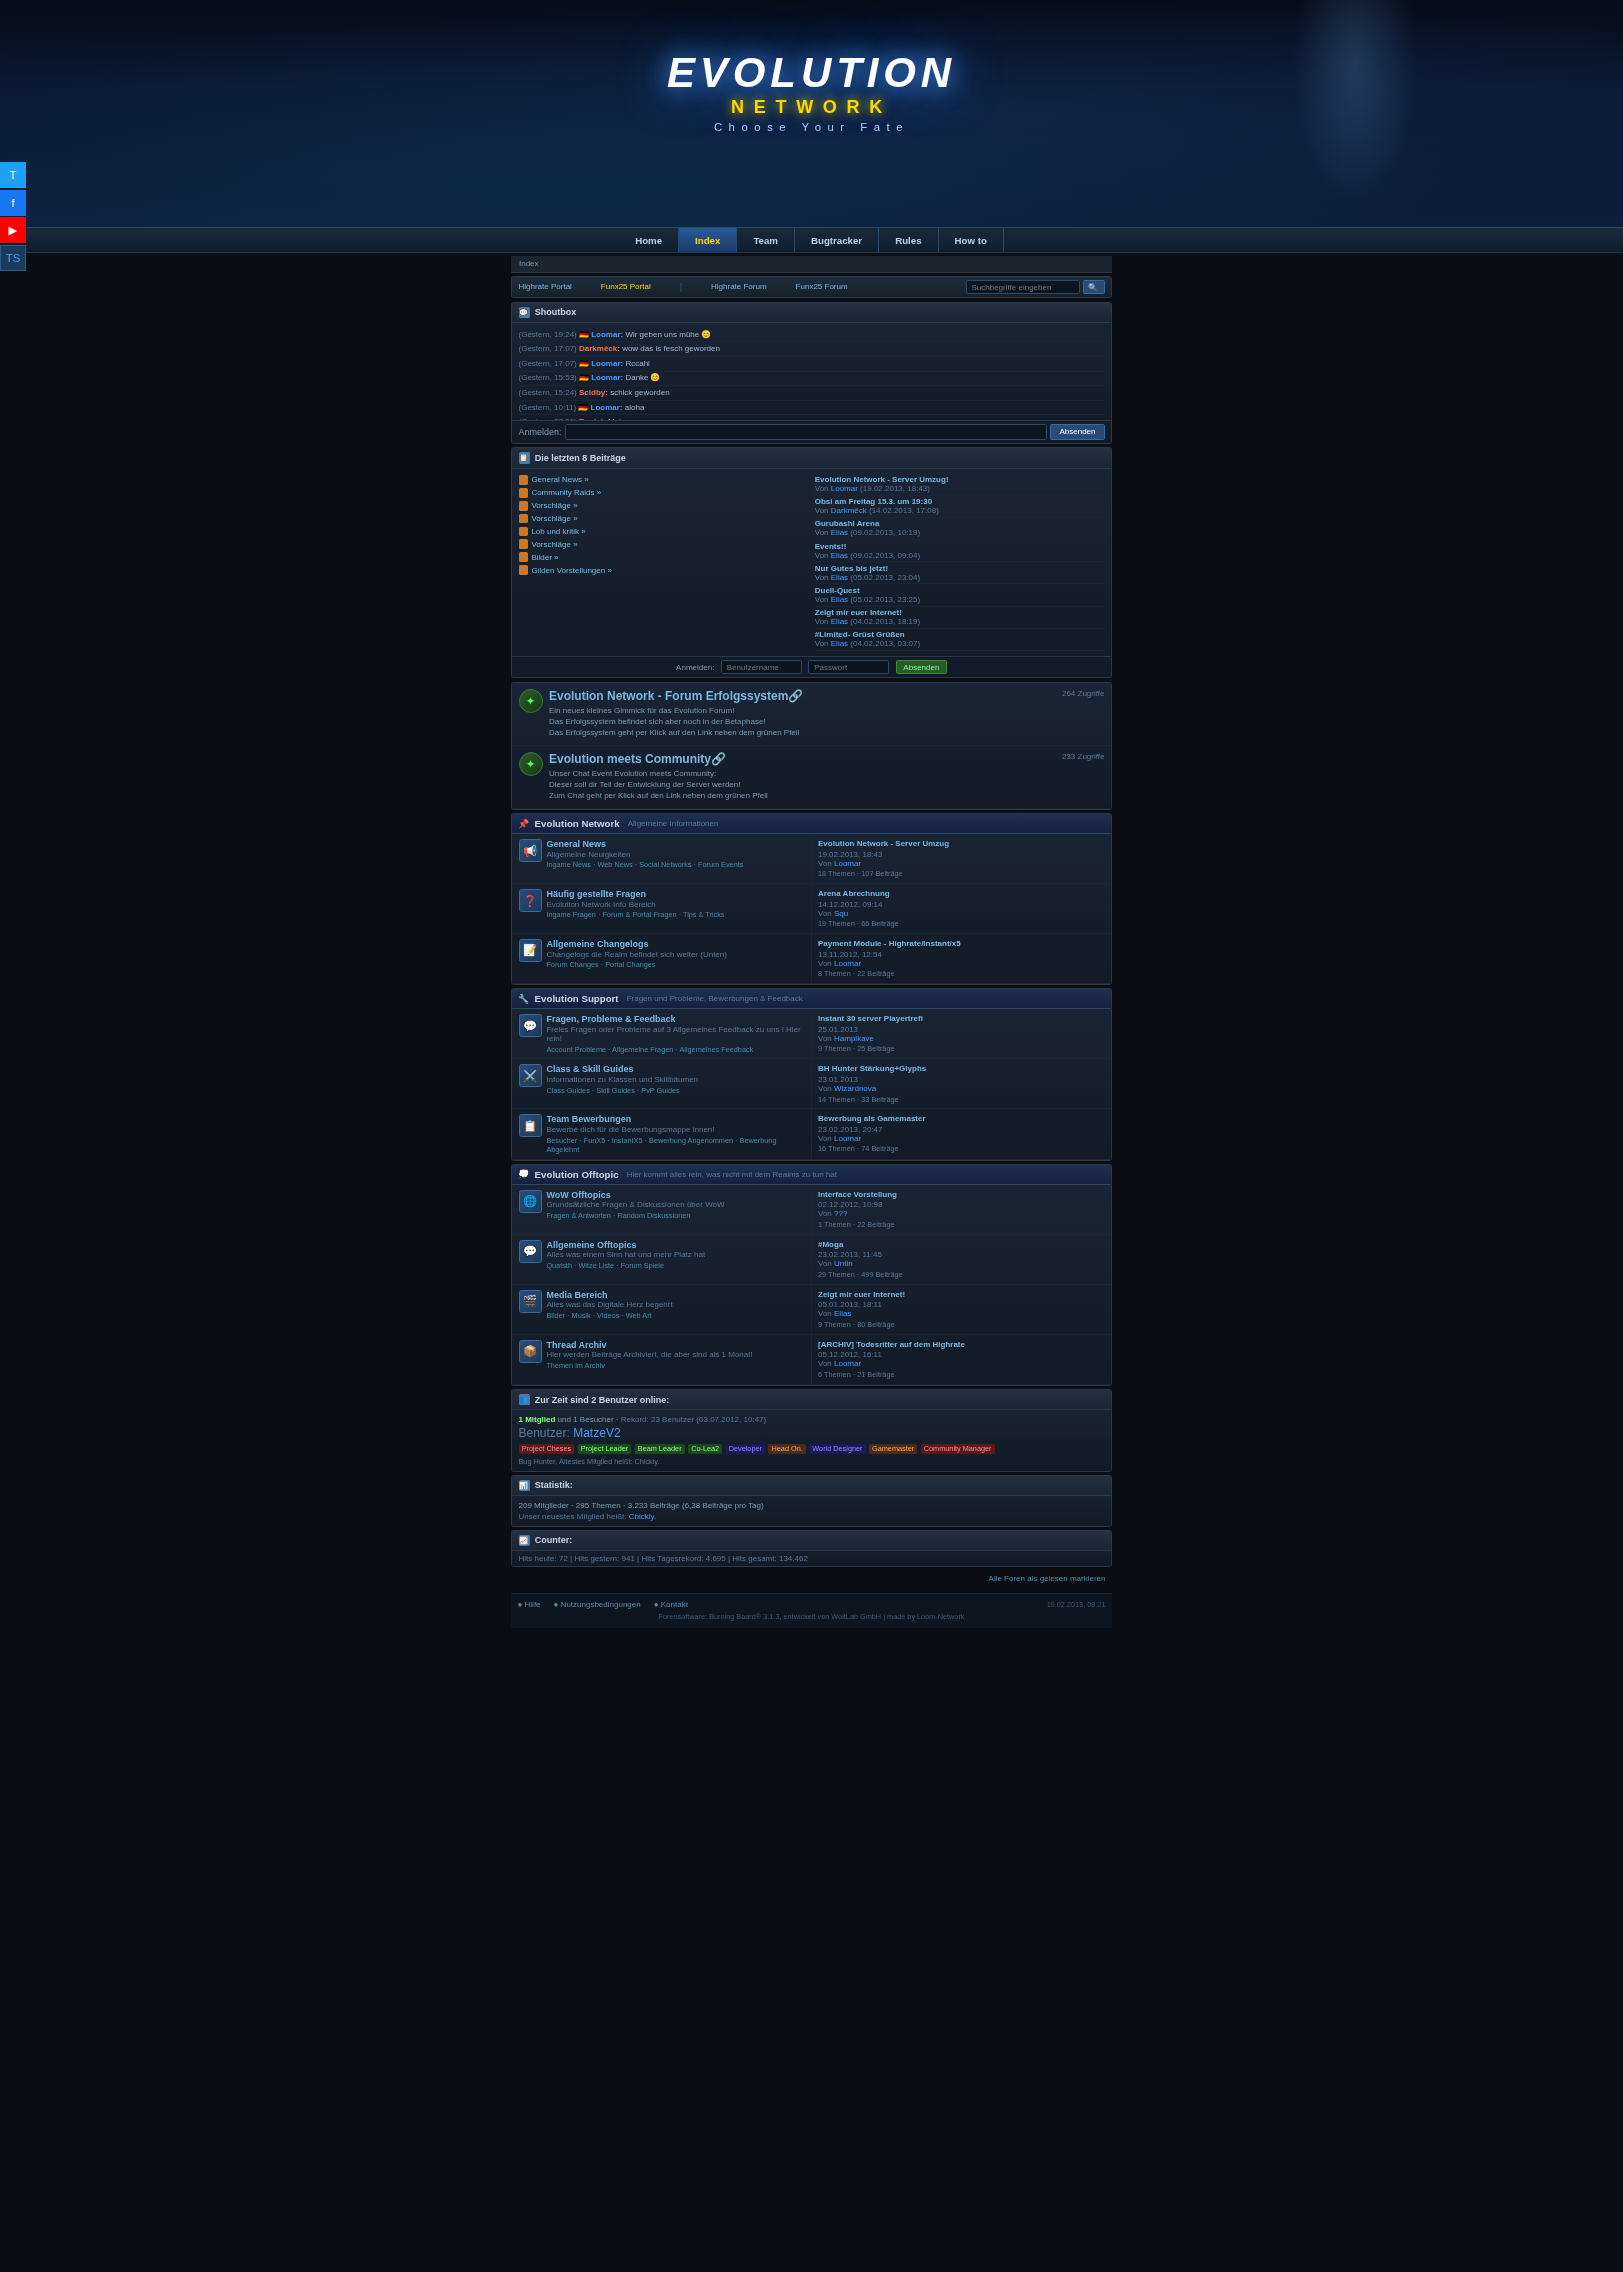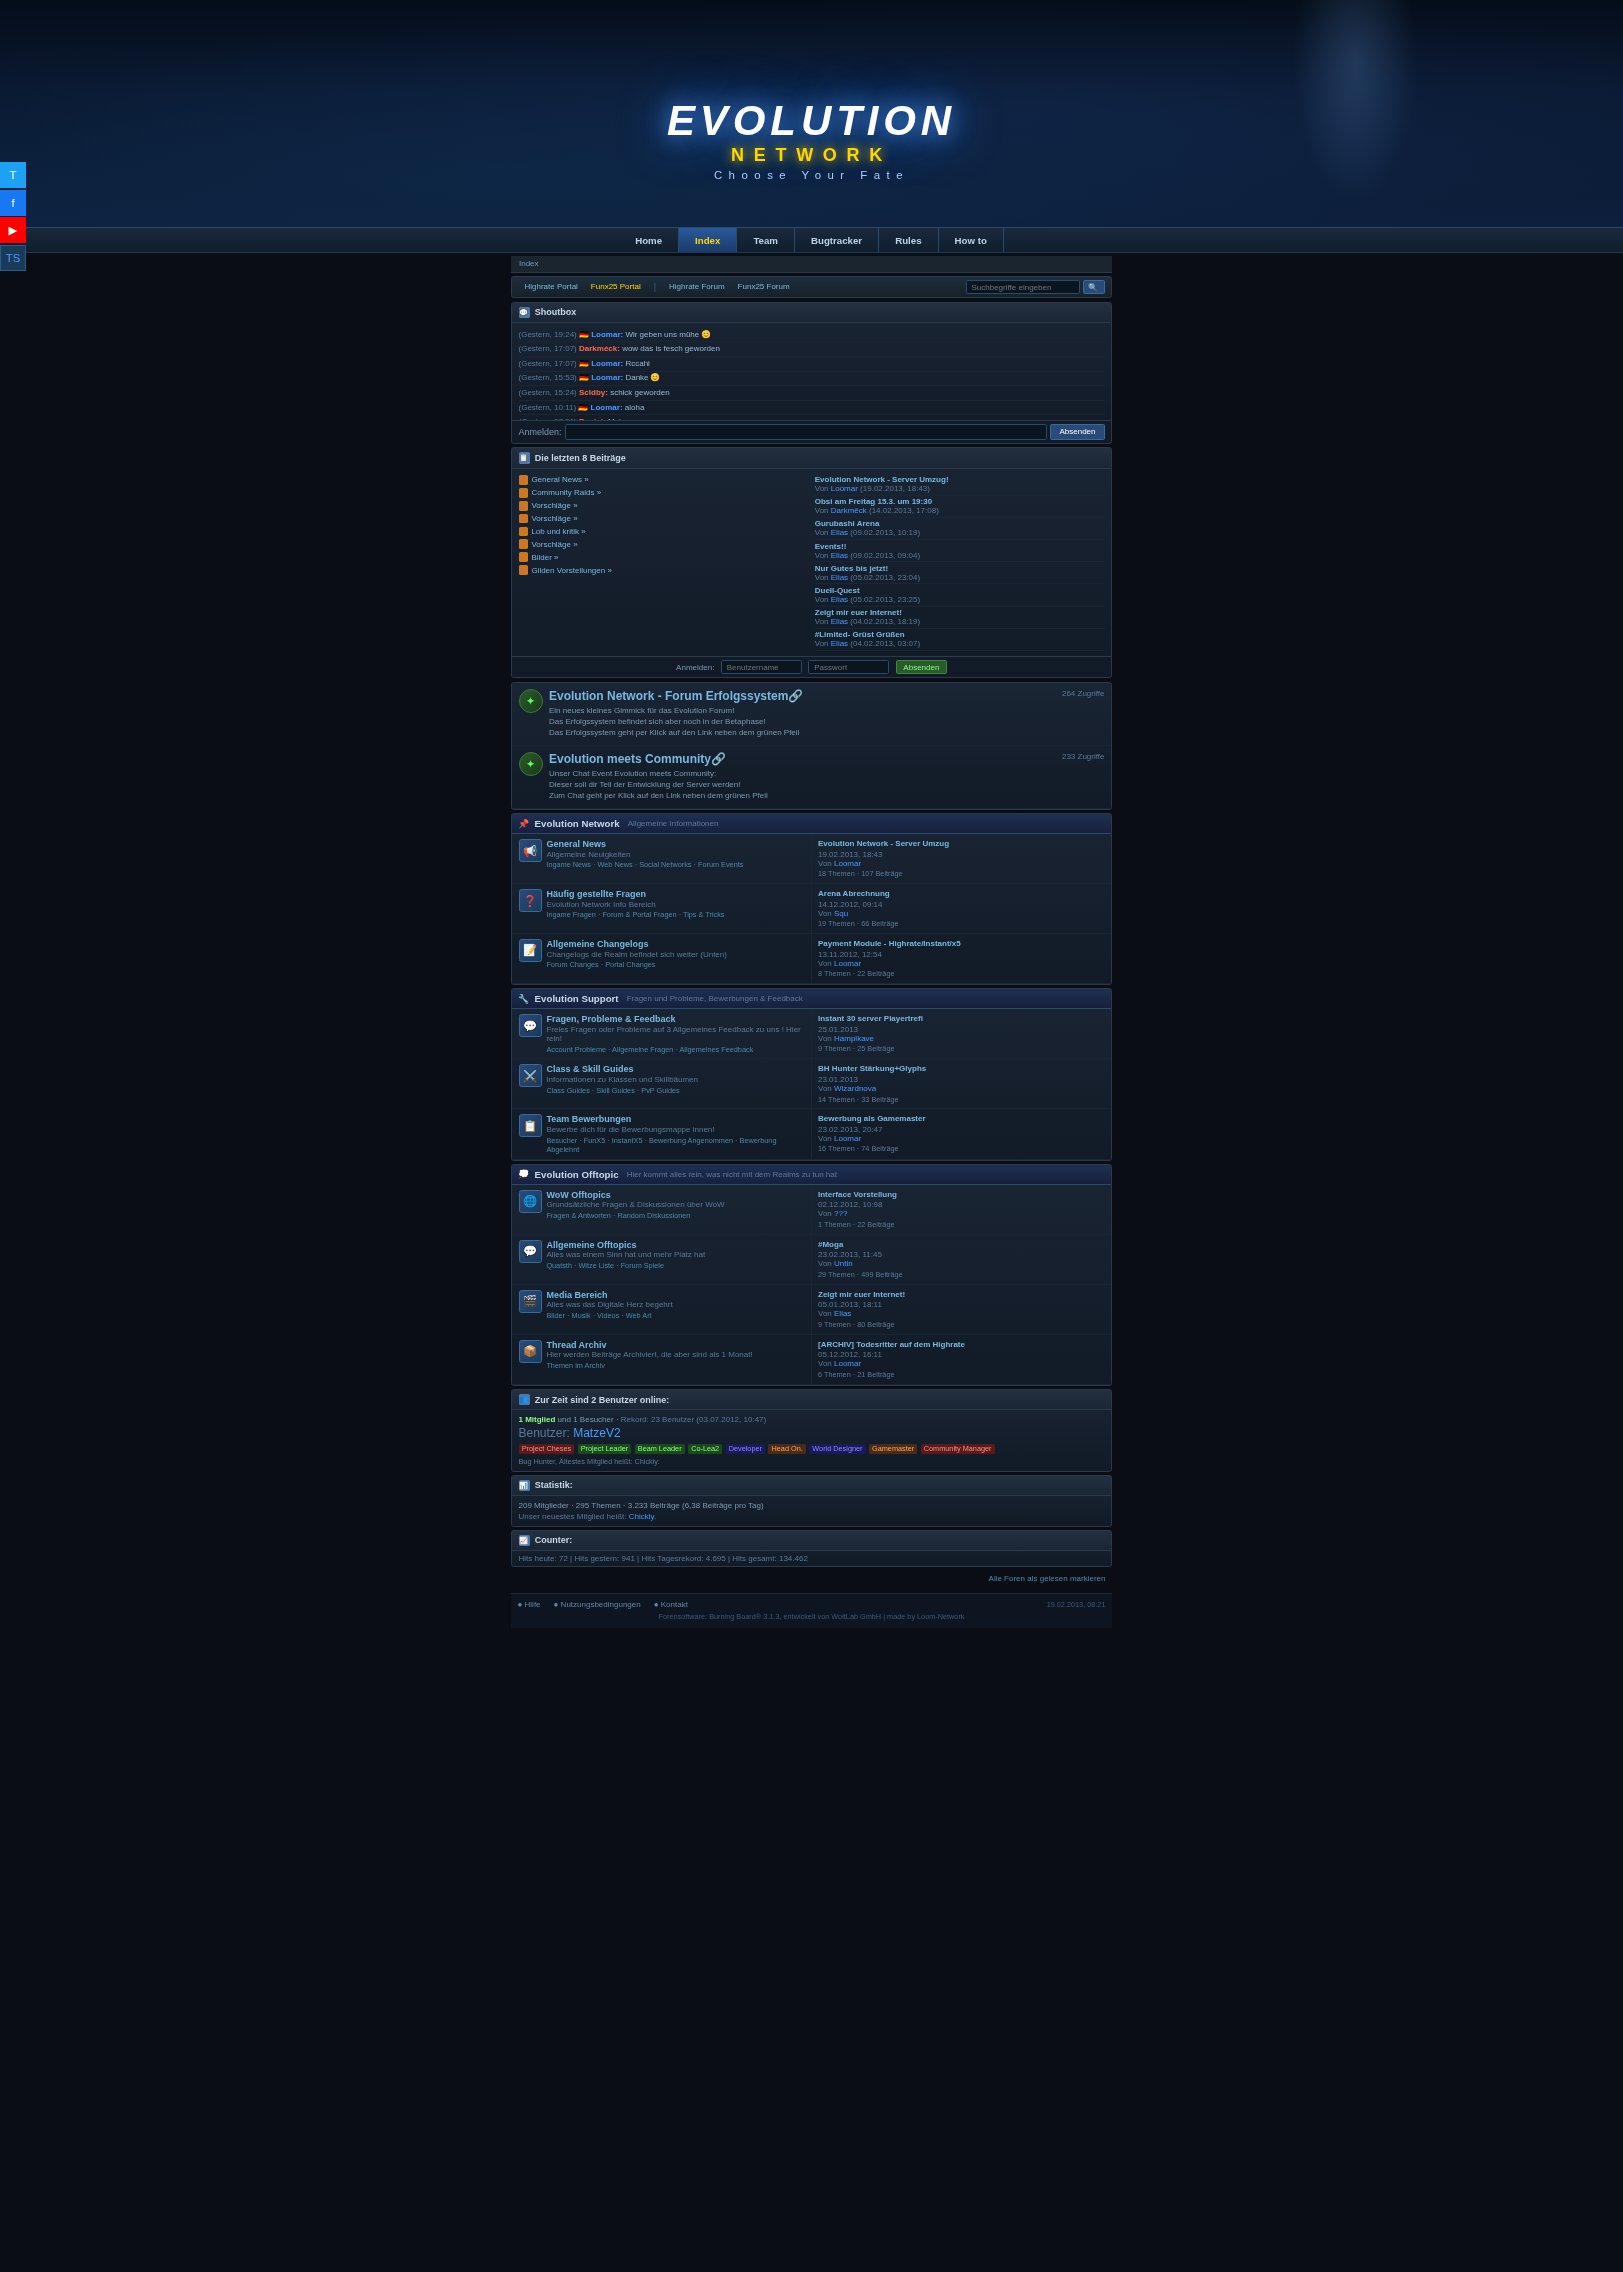--- a/index.html
+++ b/index.html
@@ -33,21 +33,20 @@
       text-align: center;
       z-index: 2;
     }
     .logo-evolution {
       font-size: 42px;
       font-weight: 900;
       color: #fff;
       letter-spacing: 4.9px;
       text-shadow: 0 0 24px #4a9eff, 0 0 49px #2a6eff;
       font-style: italic;
-      margin-top: 48px;
     }
     .logo-network {
       font-size: 18px;
       font-weight: 700;
       color: #ffd700;
       letter-spacing: 9.7px;
       text-shadow: 0 0 12px #ffd700;
     }
     .logo-tagline {
       font-size: 11.4px;
@@ -118,22 +117,21 @@
       border: 0.8px solid #2a3a4a;
       border-radius: 2.4px;
       padding: 3.2px 6.5px;
       margin: 3.2px 0;
       display: flex;
       align-items: center;
       justify-content: space-between;
     }
     .portals-links {
       display: flex;
-      gap: 13px;
-      margin-left: 6px;
+      gap: 29px;
     }
     .portal-link {
       color: #7ab8e0;
       font-size: 8px;
       cursor: pointer;
     }
     .portal-link.active { color: #ffd700; }
     .search-bar {
       display: flex;
       align-items: center;

